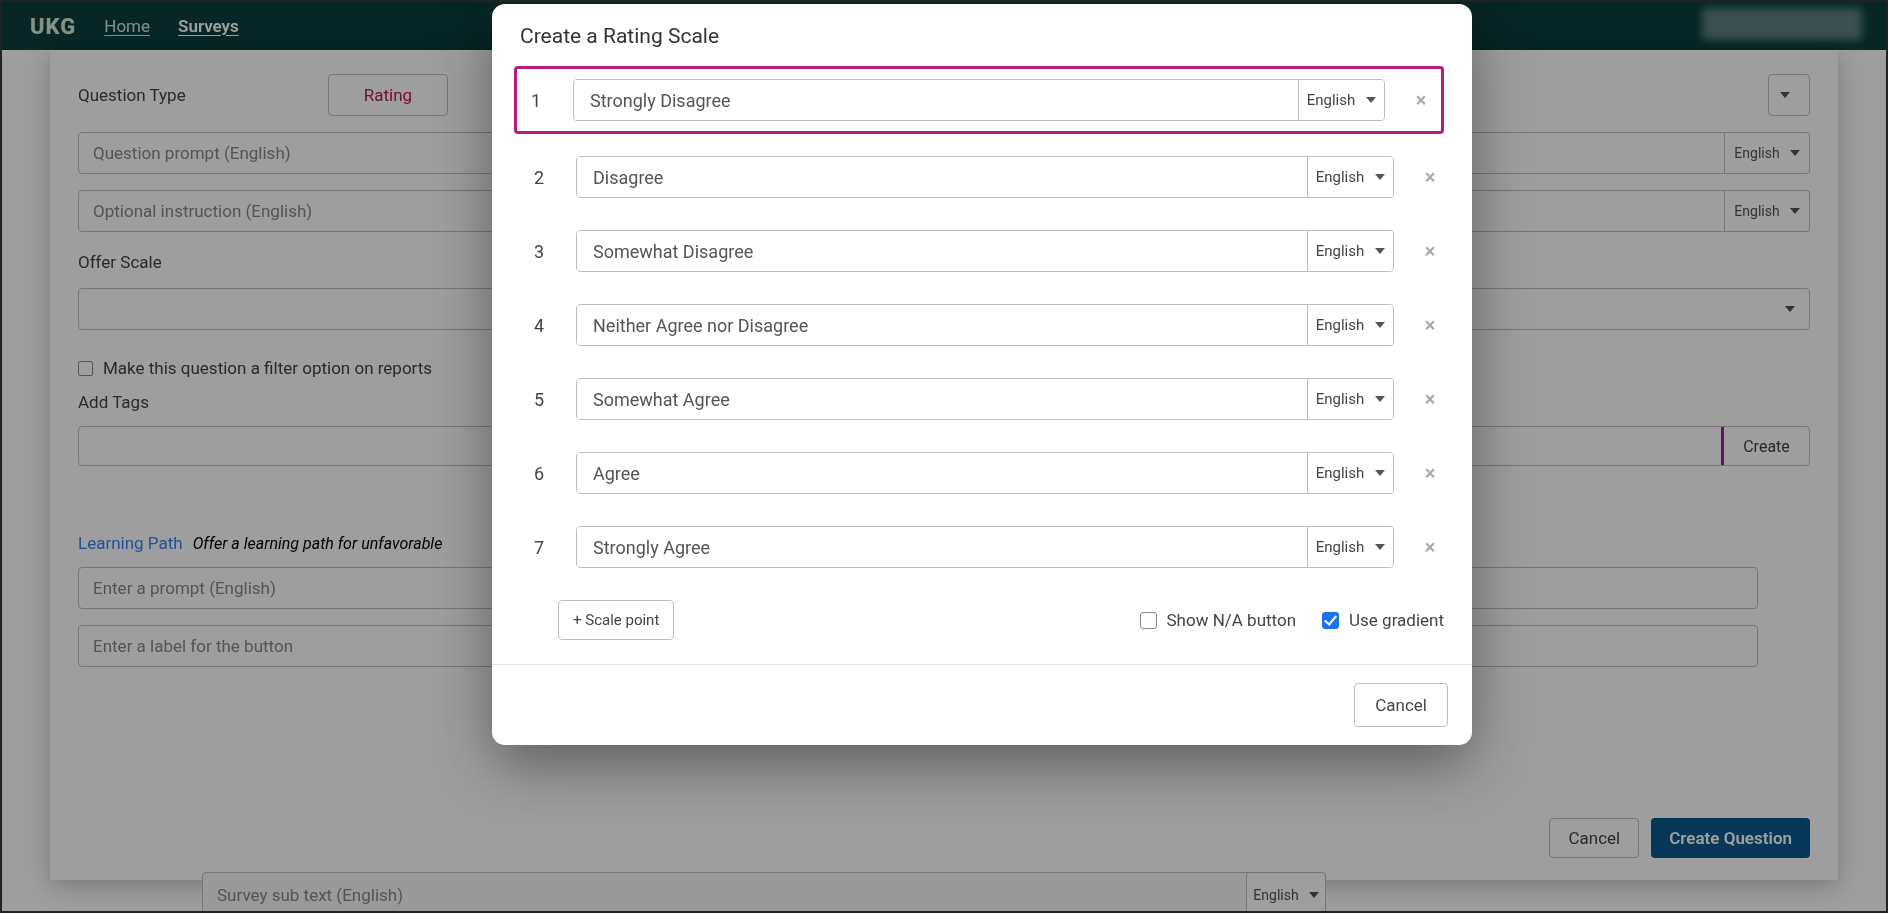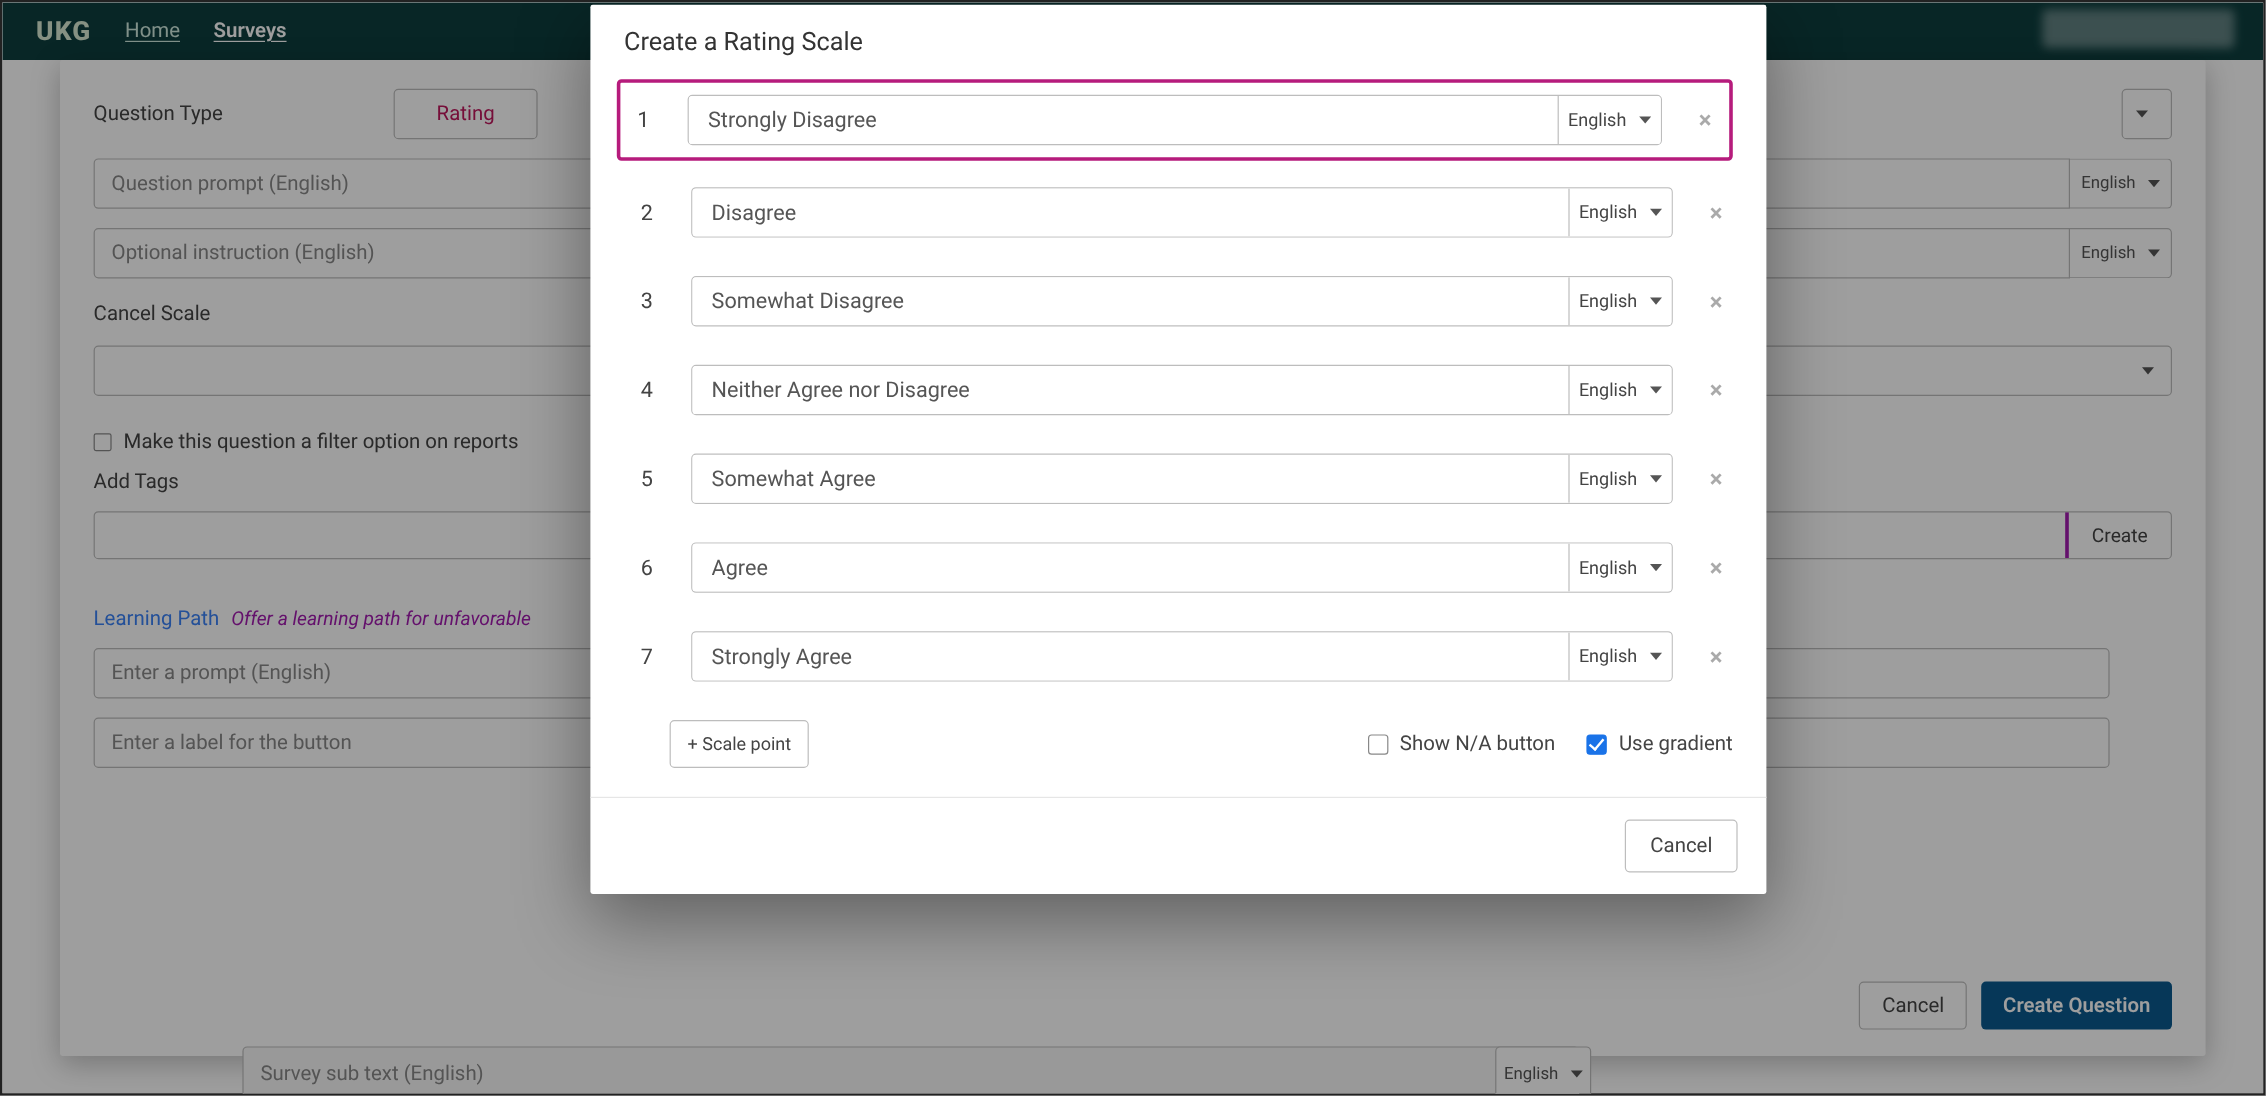--- a/index.html
+++ b/index.html
@@ -22,38 +22,38 @@
   .bg-langpill { width: 85px; height: 42px; border: 1px solid #bdbdbd; border-left: none; border-radius: 0 4px 4px 0; display:flex; align-items:center; justify-content:center; gap:4px; font-size:14px; color:#555; background:#fff; }
   .bg-input.with-lang { border-radius: 4px 0 0 4px; }
   .bg-checkbox-row { display: flex; align-items: center; gap: 10px; margin: 28px 0 12px; font-size: 17px; color: #444; }
   .bg-checkbox { width: 15px; height: 15px; border: 1px solid #888; border-radius: 2px; }
   .bg-section-label { font-size: 17px; color: #444; margin: 14px 0; }
   .bg-tag-area { width: 100%; height: 40px; border: 1px solid #bdbdbd; border-radius: 4px; display: flex; }
   .bg-tag-area .spacer { flex: 1; }
   .bg-tag-area .create-btn { width: 88px; border-left: 3px solid #a21caf; display:flex; align-items:center; justify-content:center; font-size:16px; color:#444; }
   .bg-learning-row { display:flex; align-items:baseline; gap:10px; margin: 40px 0 14px; }
   .bg-learning-row .lp-label { font-size: 17px; color:#3b82f6; }
-  .bg-learning-row .lp-sub { font-style: italic; font-size: 16px; color: #a21caf; }
+  .bg-learning-row .lp-sub { font-style: italic; font-size: 16px; color: #000000; margin-top: 28px; }
   .bg-footer { position: absolute; bottom: 22px; right: 28px; display: flex; gap: 12px; }
   .bg-footer .btn { height: 40px; padding: 0 18px; border-radius: 4px; display:flex; align-items:center; font-size:17px; }
   .bg-footer .btn.cancel { border: 1px solid #bdbdbd; color: #444; background:#fff; }
   .bg-footer .btn.primary { background: #0a5a8f; color:#fff; font-weight:600; }
 
   .bg-wide-select { width: 100%; height: 42px; border:1px solid #bdbdbd; border-radius:4px; display:flex; align-items:center; justify-content:flex-end; padding-right:14px; font-size:16px; color:#555; }
   .chev { width: 0; height: 0; border-left: 5px solid transparent; border-right: 5px solid transparent; border-top: 6px solid #555; display:inline-block; margin-left:6px; }
 
   
   .subtext-row { position:absolute; left: 200px; right: 570px; top: 870px; height: 46px; border:1px solid #bdbdbd; border-radius:4px; display:flex; align-items:center; padding:0 14px; font-size:17px; color:#888; background:#f7f7f7; }
   .subtext-lang { position:absolute; right: 560px; top: 870px; height: 46px; width: 80px; border:1px solid #bdbdbd; border-radius:4px; display:flex; align-items:center; justify-content:center; gap:4px; font-size:14px; color:#555; background:#fff; }
 
   
   .overlay { position: absolute; inset: 0; background: rgba(0,0,0,0.38); }
 
   
-  .modal { position: absolute; left: 490px; top: 2px; width: 980px; background: #fff; border-radius: 2px; box-shadow: 0 20px 60px rgba(0,0,0,0.4); }
+  .modal { position: absolute; left: 490px; top: 2px; width: 980px; background: #fff; border-radius: 13px; box-shadow: 0 20px 60px rgba(0,0,0,0.4); }
   .modal-header { padding: 20px 28px 10px; font-size: 21px; color: #333; }
   .modal-body { padding: 8px 28px 24px; }
   .scale-row { display: flex; align-items: center; gap: 24px; margin-bottom: 32px; }
   .scale-row.first { border: 3px solid #b61b7c; border-radius: 4px; padding: 10px 6px 10px 0; margin-left: -6px; margin-bottom: 22px; }
   .scale-num { width: 26px; text-align: center; font-size: 18px; color: #444; flex-shrink:0; margin-left: 6px; }
   .scale-input-wrap { flex: 1; display: flex; height: 42px; border: 1px solid #bdbdbd; border-radius: 4px; overflow: hidden; }
   .scale-input { flex: 1; border: none; padding: 0 16px; font-size: 18px; color: #555; outline: none; }
   .scale-lang { width: 86px; border-left: 1px solid #bdbdbd; display: flex; align-items: center; justify-content: center; gap: 5px; font-size: 15px; color: #444; background:#fff; cursor:pointer; }
   .scale-remove { width: 24px; text-align: center; font-size: 20px; color: #aaa; cursor: pointer; flex-shrink:0; margin-right: 2px; font-weight: bold; }
   .add-scale-row { display:flex; align-items:center; justify-content:space-between; margin-top: 10px; }
@@ -98,21 +98,21 @@
 
   <div class="bg-row">
     <div class="bg-input with-lang full">Optional instruction (English)</div>
     <div class="bg-langpill">
         <span>English</span>
         <span class="chev"></span>
       </div>
   </div>
 
   <div class="bg-row" style="margin-top:20px;">
-    <div class="bg-label" style="width:auto; margin-right:auto;">Cancel Scale</div>
+    <div class="bg-label" style="width:auto; margin-right:auto;">Offer Scale</div>
   </div>
   <div class="bg-row">
     <div class="bg-wide-select">
         <span class="chev"></span>
       </div>
   </div>
 
   <div class="bg-checkbox-row">
     <span class="bg-checkbox"></span>
     <span>Make this question a filter option on reports</span>

